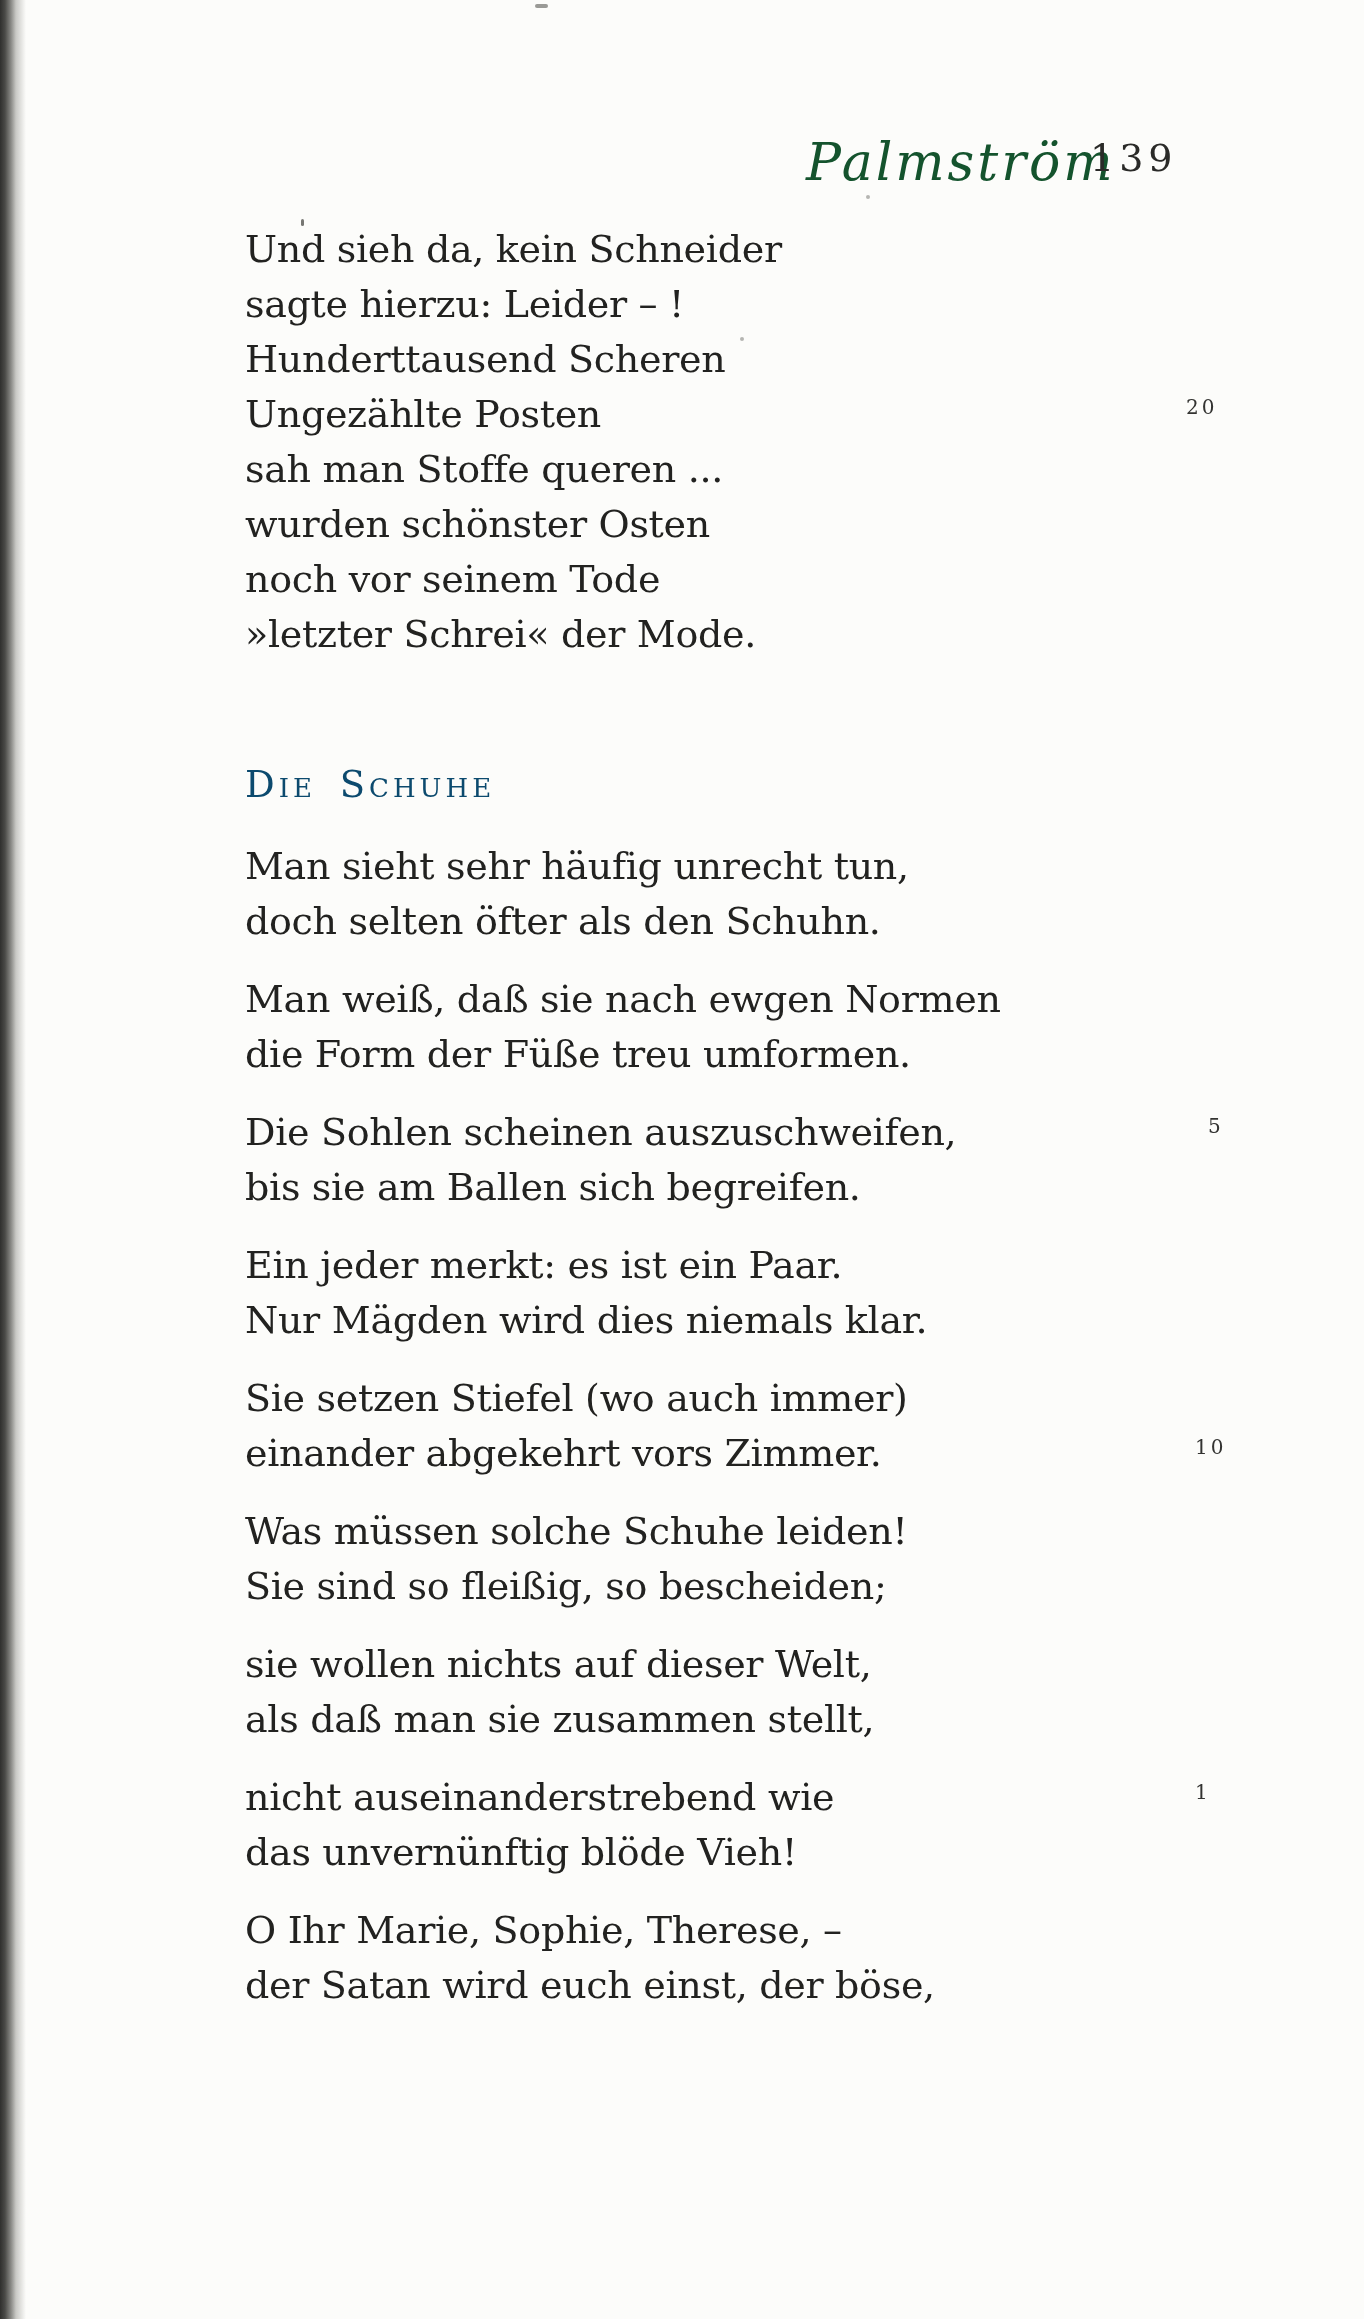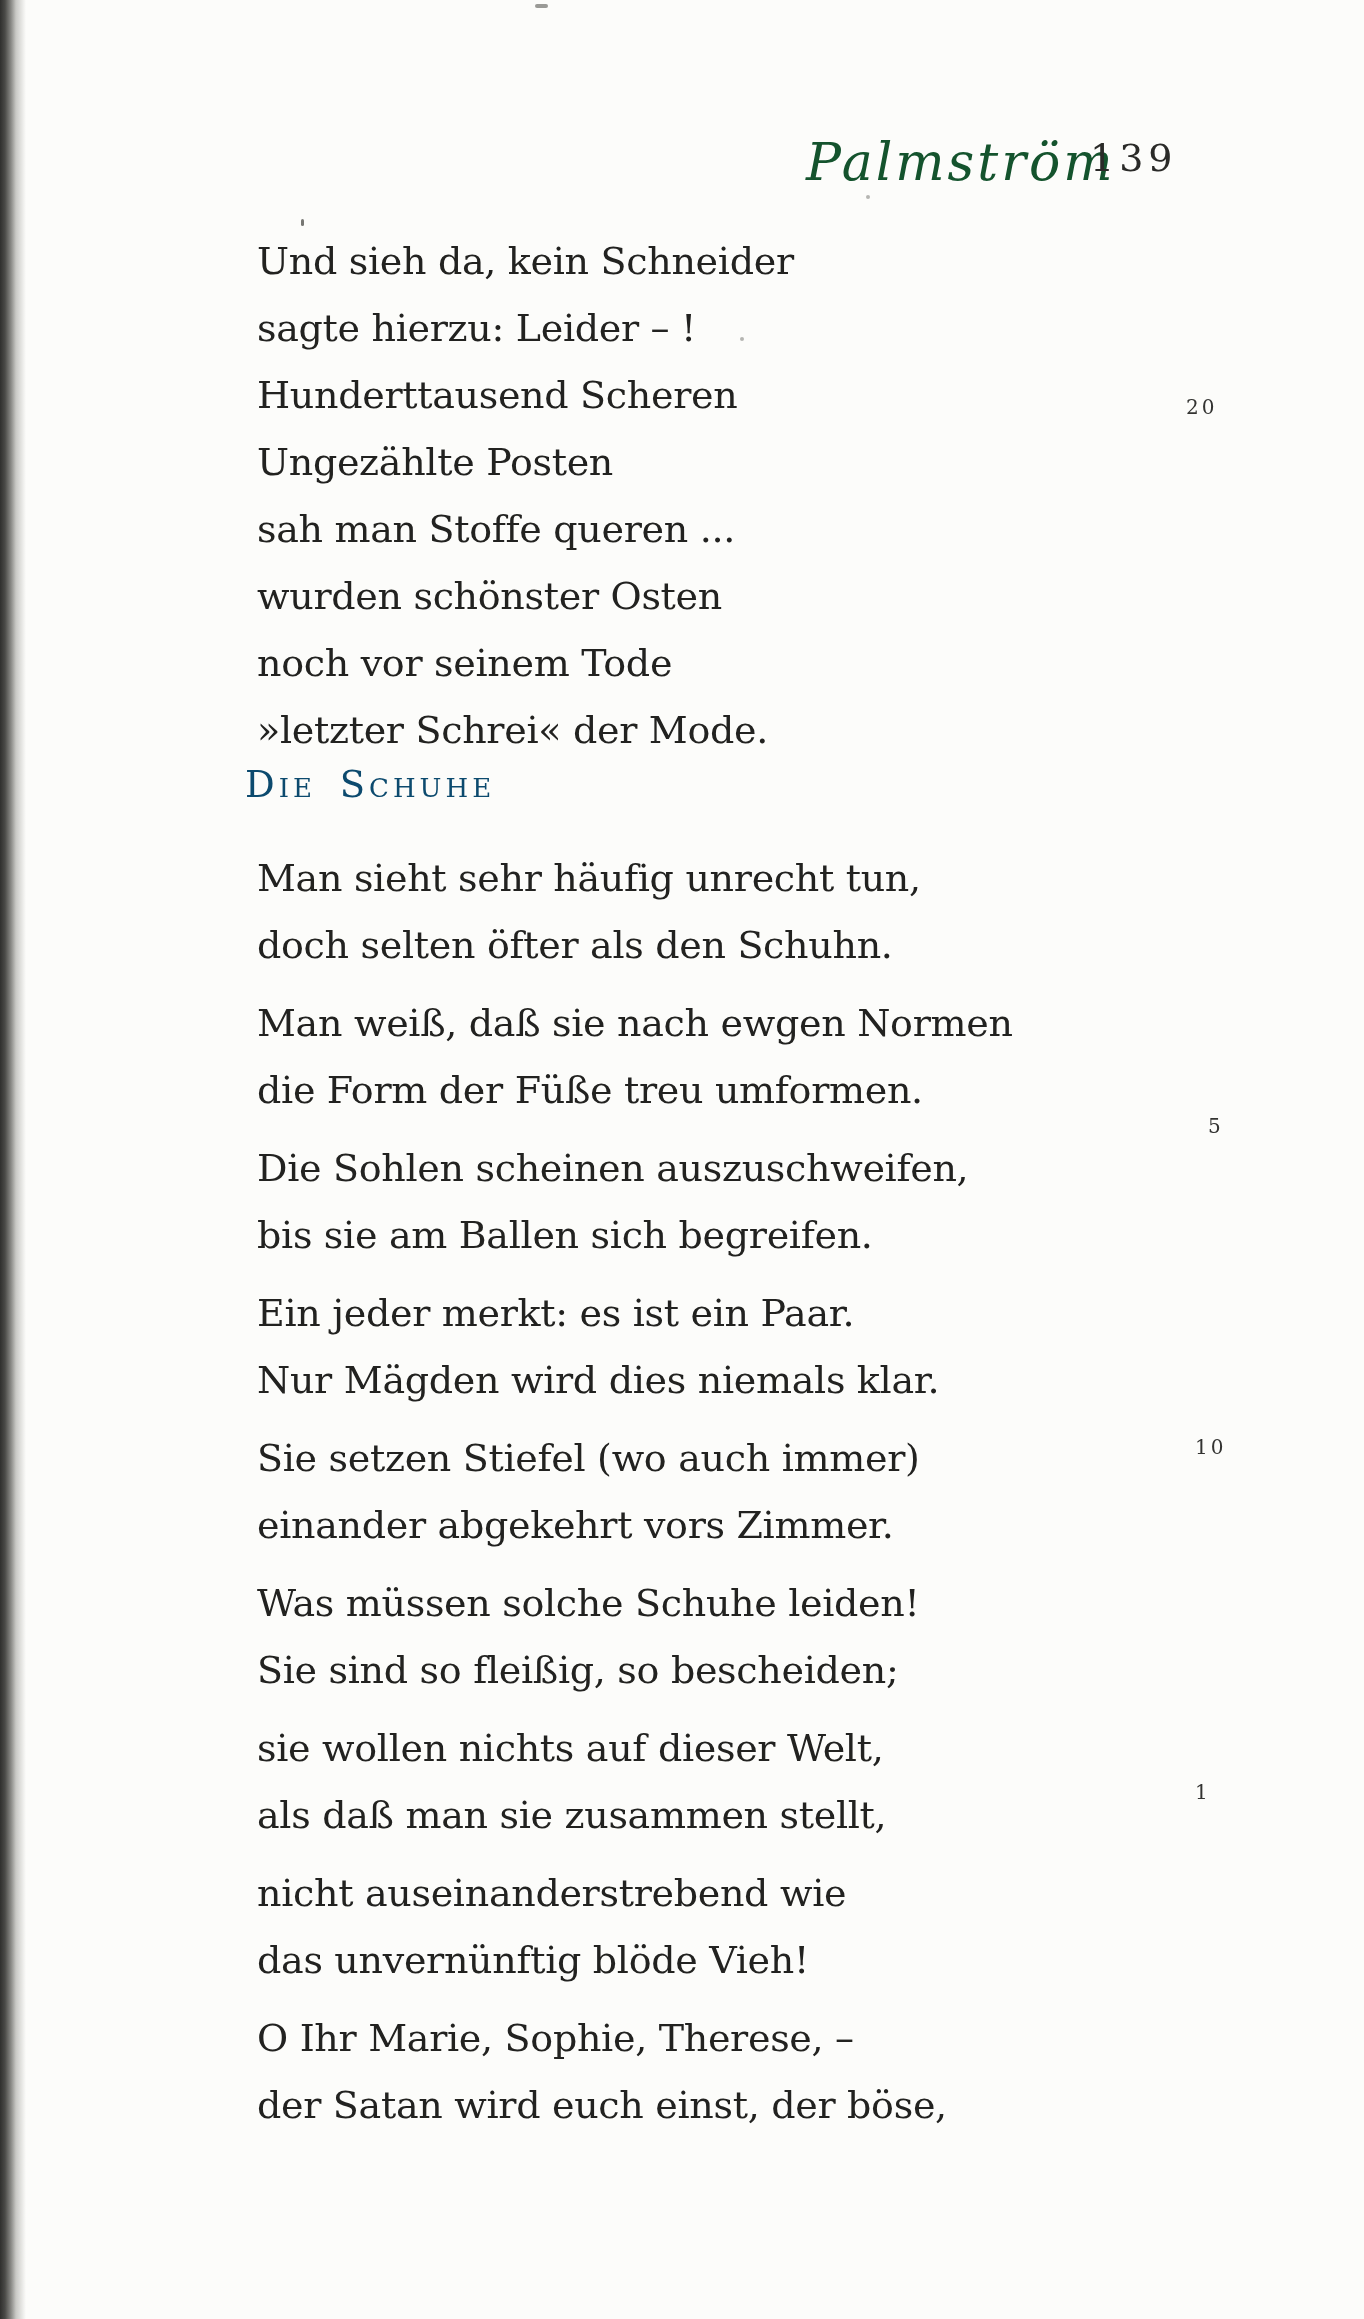--- a/index.html
+++ b/index.html
@@ -46,21 +46,21 @@
     font-size: 38px;
     letter-spacing: 5px;
     color: #2a2a28;
   }
   .stanza {
     position: absolute;
     left: 245px;
   }
   .continuation { top: 222px; }
   .line {
-    margin: 12px;
+    margin: 0;
     font-size: 38px;
     line-height: 55px;
     letter-spacing: -0.3px;
     white-space: nowrap;
     color: #222220;
   }
   .poem-heading {
     position: absolute;
     left: 245px; top: 763px;
     margin: 0;

